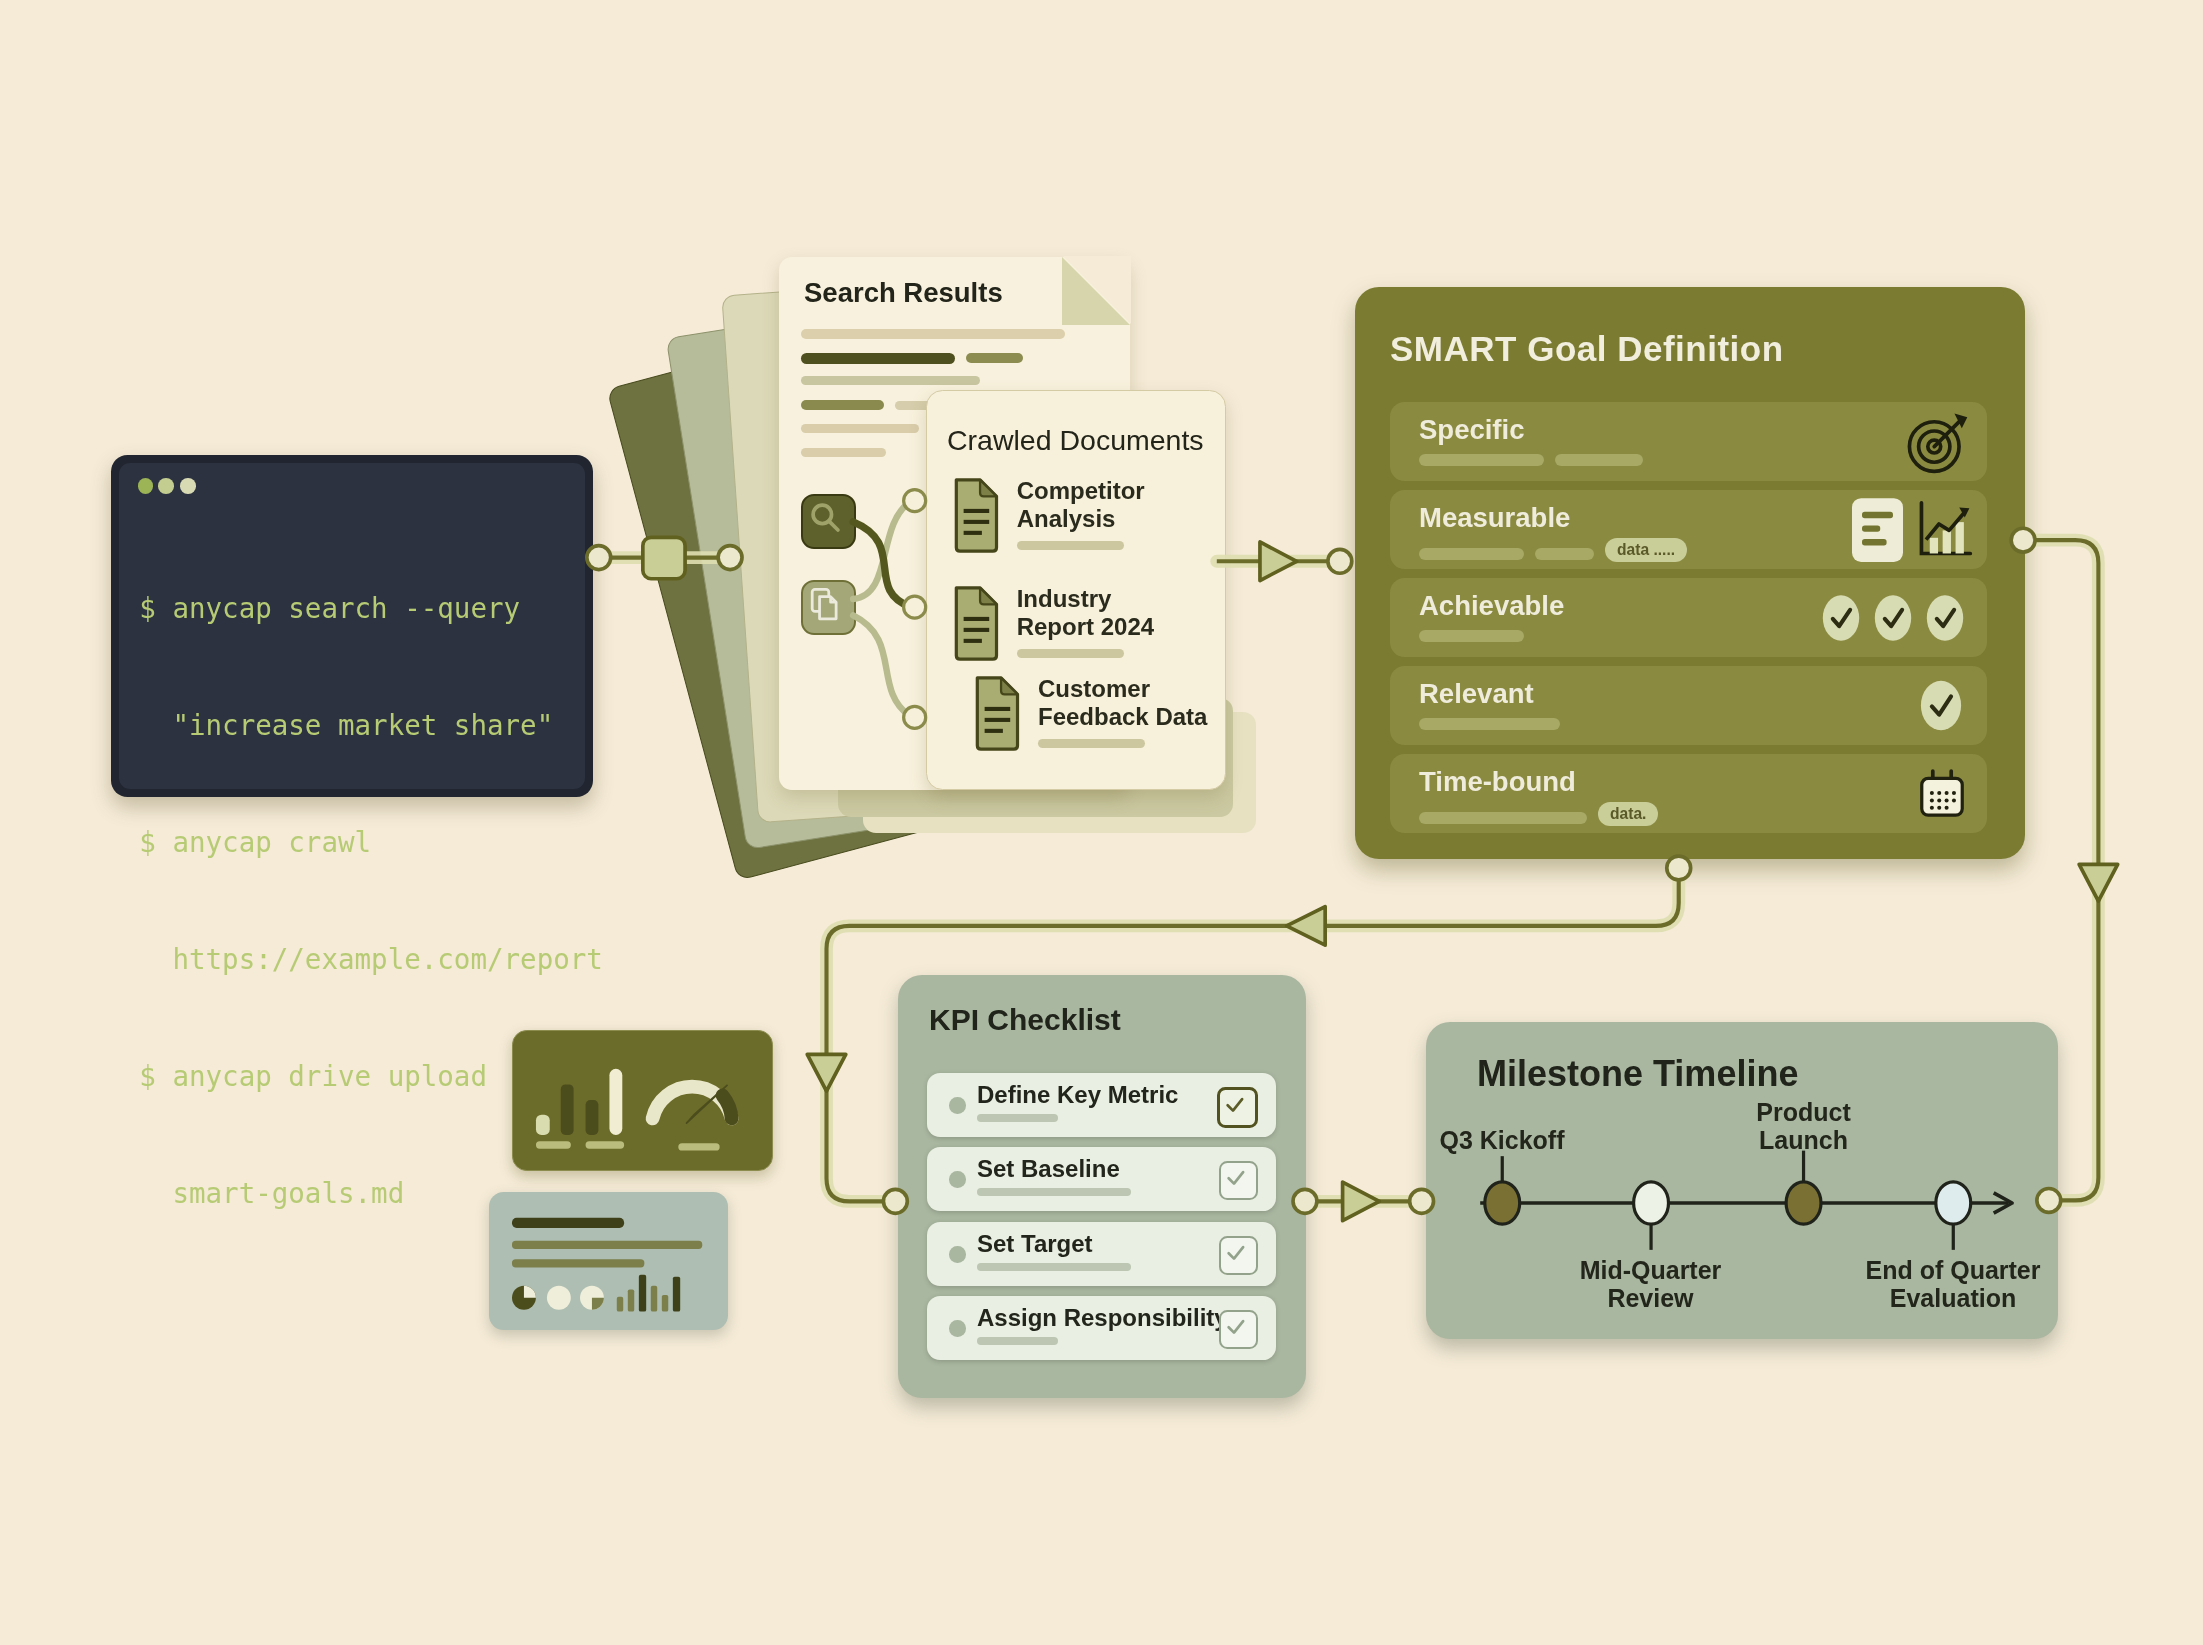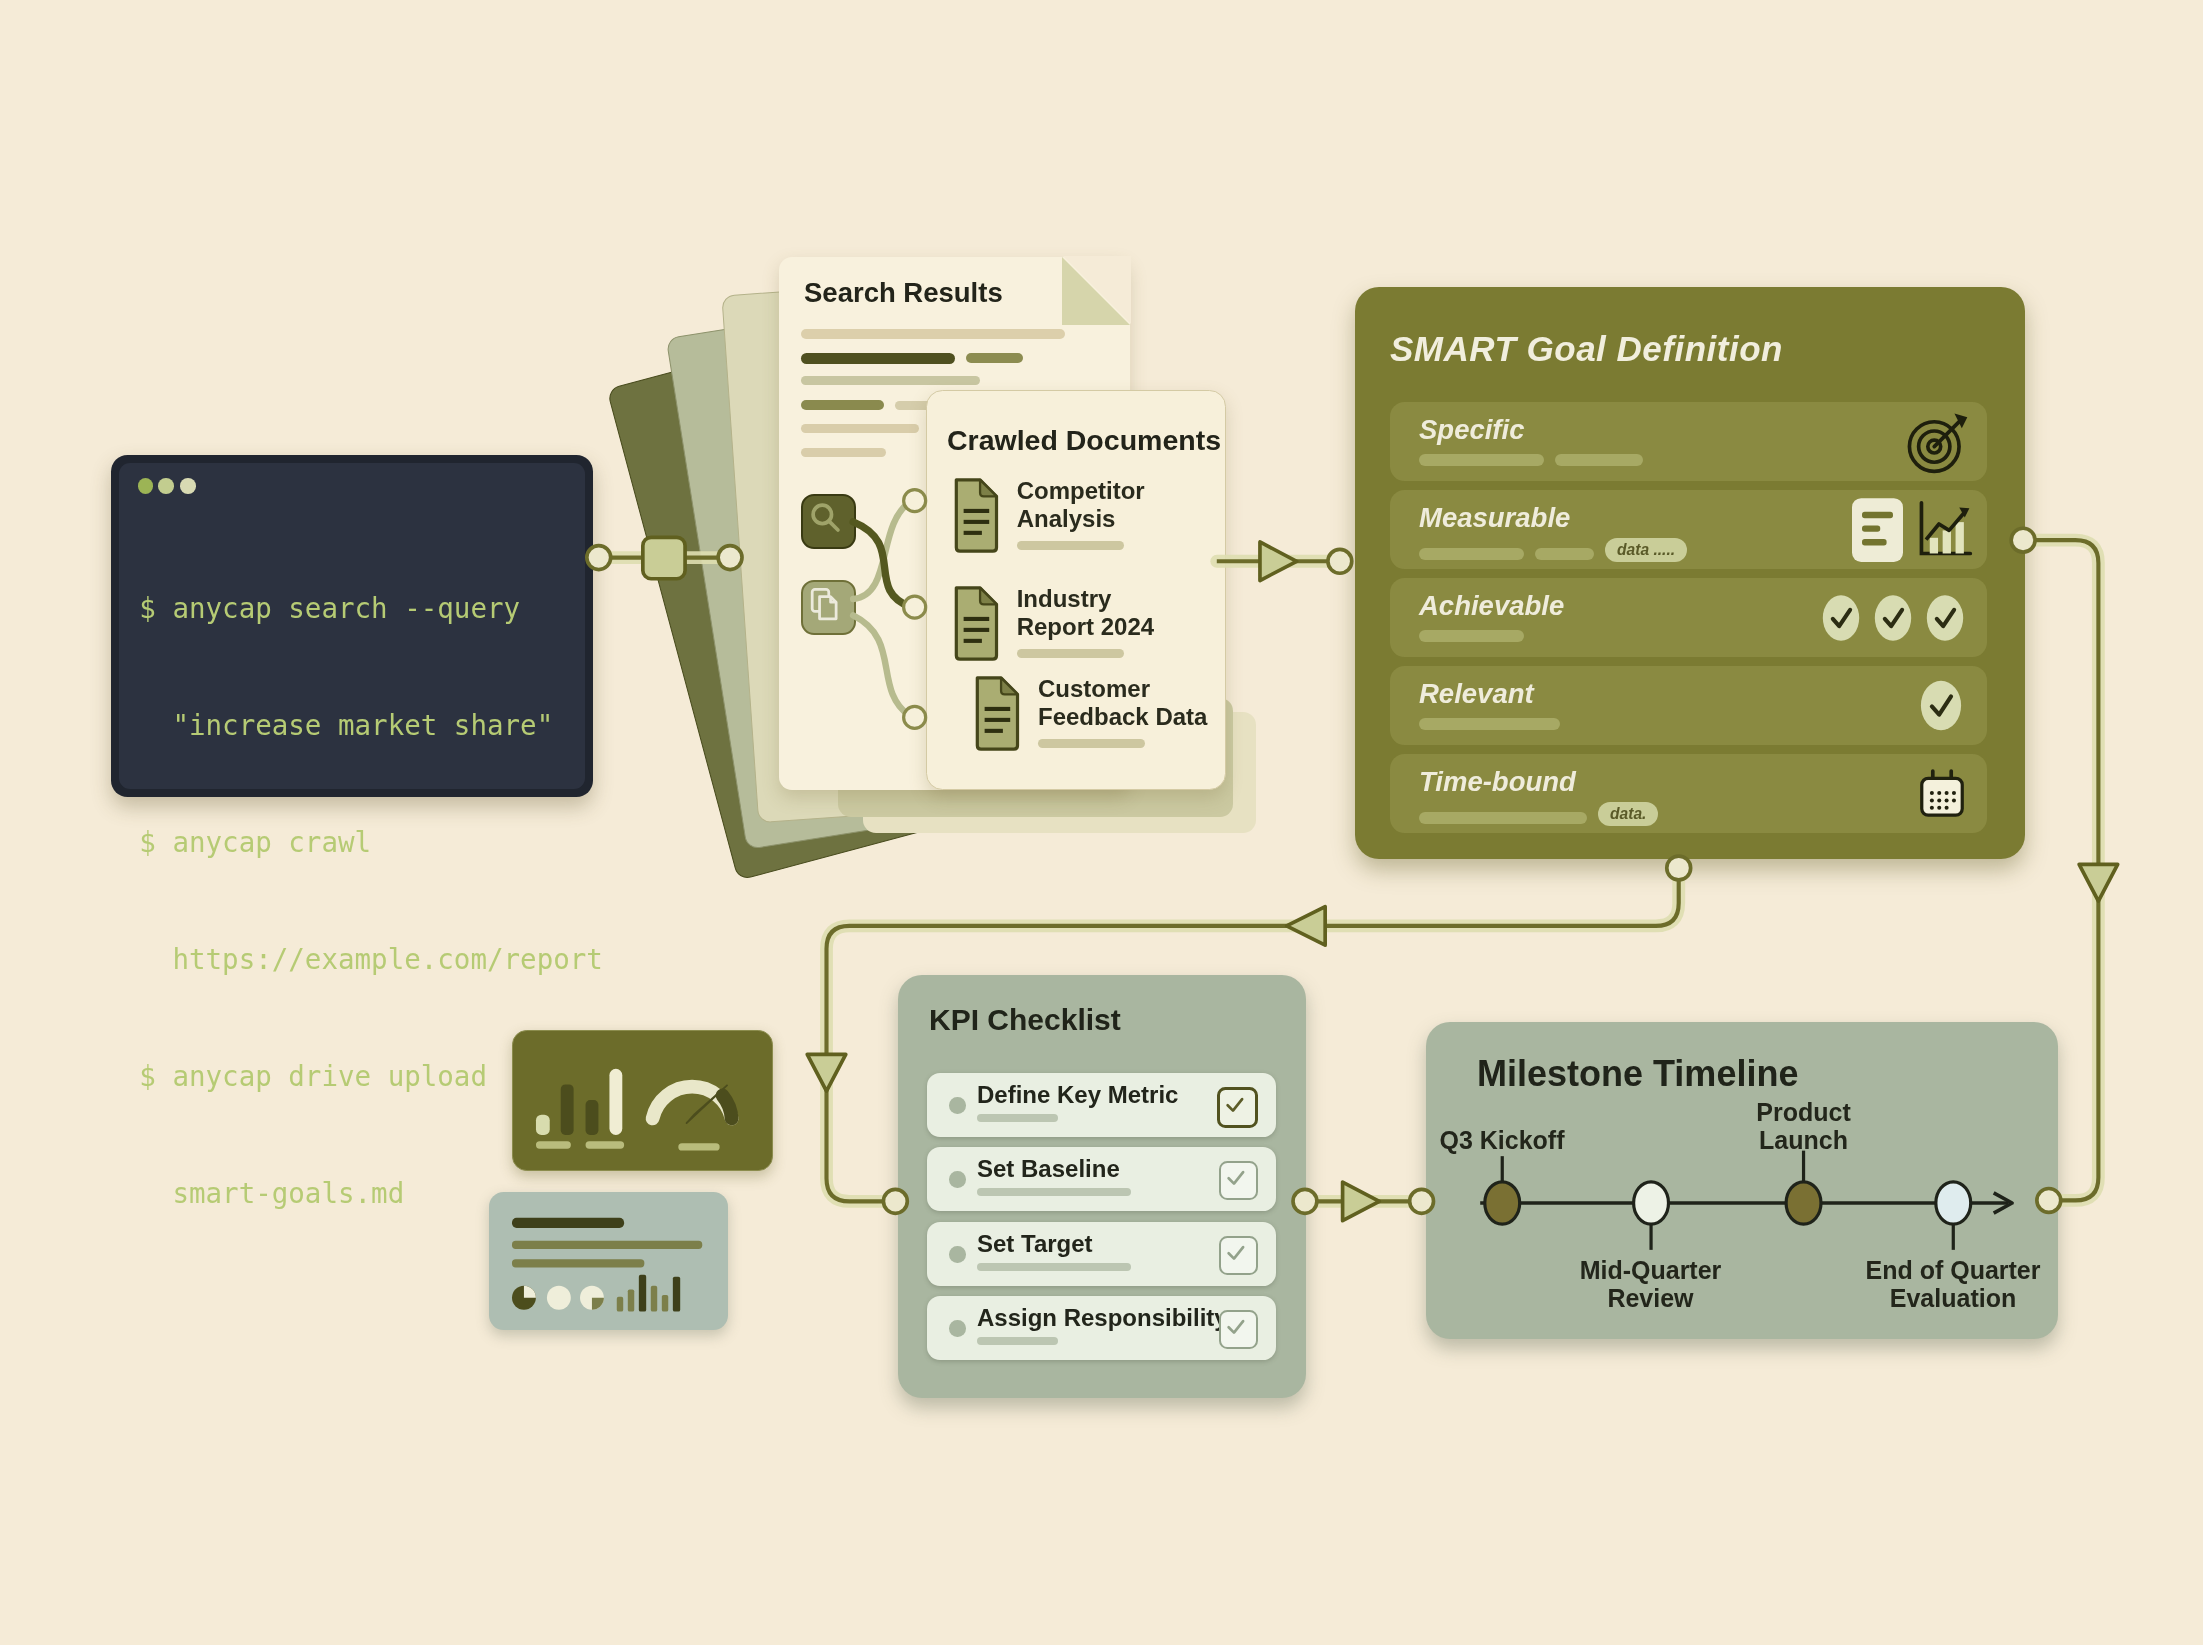--- a/index.html
+++ b/index.html
@@ -38,28 +38,28 @@
   .page-title{position:absolute;left:25px;top:20px;font-size:27.5px;font-weight:700;color:#23241a;}
   .skl{position:absolute;border-radius:5.5px;}
 
   .iconbox{position:absolute;width:51px;height:51px;border-radius:13px;}
   .searchbox{left:22px;top:237px;background:#5f612c;border:2.8px solid #393a12;}
   .copybox{left:22px;top:323px;background:#a4a878;border:2.8px solid #6f7038;}
 
   
   .crawled{left:926px;top:390px;width:298px;height:398px;background:#f7f0da;border:0.9px solid #d4caa4;
            border-radius:16.5px;box-shadow:0 7.3px 16.5px rgba(120,105,55,.22);z-index:6;}
-  .crawled-title{position:absolute;left:20px;top:33px;font-size:28.5px;font-weight:700;color:#23241a;}
+  .crawled-title{position:absolute;left:20px;top:33px;font-size:28.5px;font-weight:400;color:#23241a;}
   .citem{position:absolute;left:22px;right:13px;display:flex;gap:14.7px;}
   .citem .txt{font-size:24px;line-height:27.5px;font-weight:600;color:#2a2b1d;width:174px;}
   .underbar{width:107px;height:9.2px;border-radius:4.6px;background:#cdc7a0;margin-top:9.2px;}
 
   
   .smart{left:1355px;top:287px;width:670px;height:572px;background:#7b7b32;border-radius:24px;
-         box-shadow:0 11px 22px rgba(90,85,30,.35);z-index:6;font-style:italic;}
+         box-shadow:0 11px 22px rgba(90,85,30,.35);z-index:6;}
   .smart-title{position:absolute;left:35px;top:42px;font-size:35px;font-weight:700;color:#f1eedd;letter-spacing:0.5px;}
   .srow{position:absolute;left:35px;width:597px;height:79px;background:#8a8a41;border-radius:14.7px;}
   .srow-label{position:absolute;left:29px;top:12px;font-size:27.5px;font-weight:600;color:#efecdb;}
   .srow-bars{position:absolute;left:29px;top:52px;display:flex;gap:11px;align-items:center;}
   .sbar{height:12px;border-radius:6.4px;background:#a7a964;}
   .pill{font-size:15.6px;font-weight:700;color:#5a5a28;background:#c9cd98;border-radius:12px;
         padding:2.8px 12px;white-space:nowrap;position:relative;top:-3.7px;}
   .srow-icons{position:absolute;top:0;height:79px;display:flex;align-items:center;gap:12px;}
 
   

